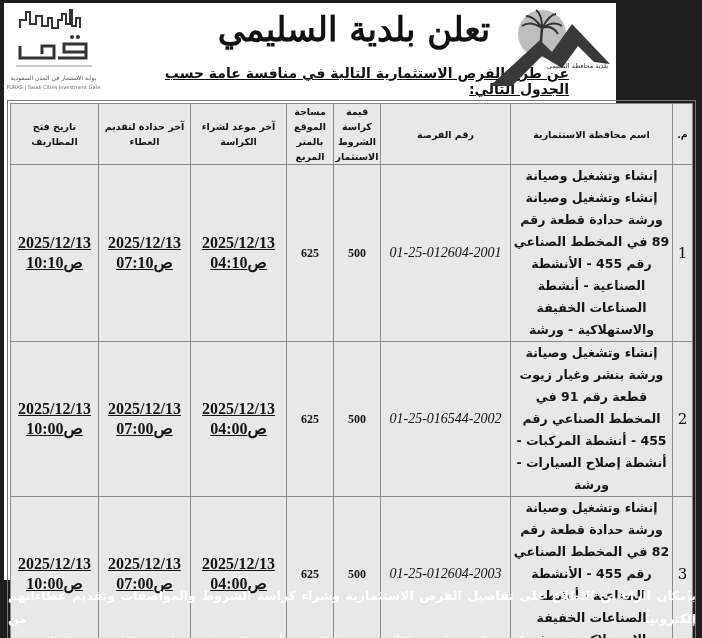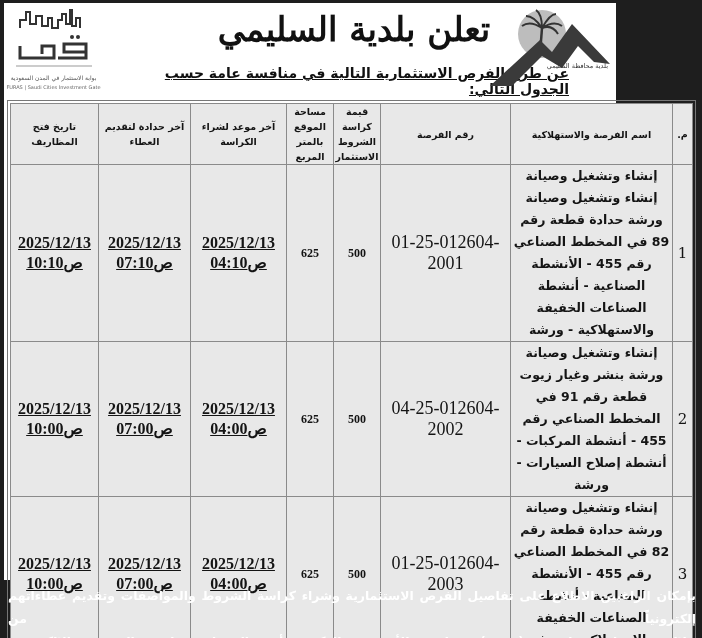--- a/index.html
+++ b/index.html
@@ -11,21 +11,21 @@
   .logo-left { position:absolute; left:2px; top:3px; width:95px; height:90px; }
   .logo-left .tag1 { position:absolute; left:0; top:68px; width:95px; font-size:6px; color:#555; text-align:center; direction:rtl; white-space:nowrap; }
   .logo-left .tag2 { position:absolute; left:0; top:78px; width:95px; font-size:5px; color:#666; text-align:center; white-space:nowrap; }
   .logo-right { position:absolute; right:4px; top:3px; width:130px; height:85px; }
   .logo-right .cap { position:absolute; right:4px; top:56px; font-size:6.5px; color:#333; direction:rtl; white-space:nowrap;text-align:center; }
   table.grid { position:absolute; left:6px; top:100px; width:682px; border-collapse:collapse; background:#e8e8e8; direction:rtl; table-layout:fixed; outline:1px solid #777; outline-offset:2px; }
   table.grid th, table.grid td { border:1.5px solid #8a8a8a; text-align:center; vertical-align:middle; color:#141414; padding:0; }
   table.grid th { font-size:9.5px; font-weight:bold; line-height:15px; height:54px;text-align:center; }
   td.idx { font-family:"DejaVu Serif", serif; font-size:15px; }
   td.name { text-align:justify; text-align-last:center; font-weight:bold; font-size:12.5px; line-height:22px; padding:0 5px; }
-  td.num { font-family:"Liberation Serif", serif; font-size:18px; direction:ltr; }
+  td.num { font-family:"Liberation Serif", serif; font-size:14px; direction:ltr;font-style:italic; }
   td.val { font-family:"Liberation Serif", serif; font-weight:bold; font-size:12px; }
   td.dt { font-family:"Liberation Serif", serif; font-weight:bold; font-size:16px; line-height:20px;text-decoration:underline; }
   td.dt .d, td.dt .t { display:block; }
   td.dt .t { direction:ltr; }
   .footer { position:absolute; left:8px; top:584px; width:688px; color:#fff; direction:rtl; text-align:justify; text-align-last:justify; font-weight:bold; font-size:12.4px; line-height:23px; }
 </style>
 </head>
 <body>
 
 <div class="page">
@@ -64,21 +64,21 @@
           <col style="width:130px">
           <col style="width:47px">
         <col style="width:47px">
           <col style="width:96px">
           <col style="width:92px">
           <col style="width:88px">
       </colgroup>
       <thead>
         <tr>
           <th>م.</th>
-          <th>اسم الفرصة والاستهلاكية</th>
+          <th>اسم محافظة الاستثمارية</th>
           <th>رقم الفرصة</th>
           <th>قيمة كراسة الشروط الاستثمار</th>
           <th>مساحة الموقع بالمتر المربع</th>
           <th>آخر موعد لشراء الكراسة</th>
           <th>آخر حدادة لتقديم العطاء</th>
           <th>تاريخ فتح المظاريف</th>
         </tr>
       </thead>
       <tbody>
         <tr style="height:158px">
@@ -96,21 +96,21 @@
               <span class="t">07:10ص</span>
             </td>
           <td class="dt">
               <span class="d">2025/12/13</span>
               <span class="t">10:10ص</span>
             </td>
         </tr>
         <tr style="height:118px">
           <td class="idx">2</td>
           <td class="name">إنشاء وتشغيل وصيانة ورشة بنشر وغيار زيوت قطعة رقم 91 في المخطط الصناعي رقم 455 - أنشطة المركبات - أنشطة إصلاح السيارات - ورشة</td>
-          <td class="num">04-25-012604-2002</td>
+          <td class="num">01-25-016544-2002</td>
           <td class="val">500</td>
           <td class="val">625</td>
           <td class="dt">
               <span class="d">2025/12/13</span>
               <span class="t">04:00ص</span>
             </td>
           <td class="dt">
               <span class="d">2025/12/13</span>
               <span class="t">07:00ص</span>
             </td>

